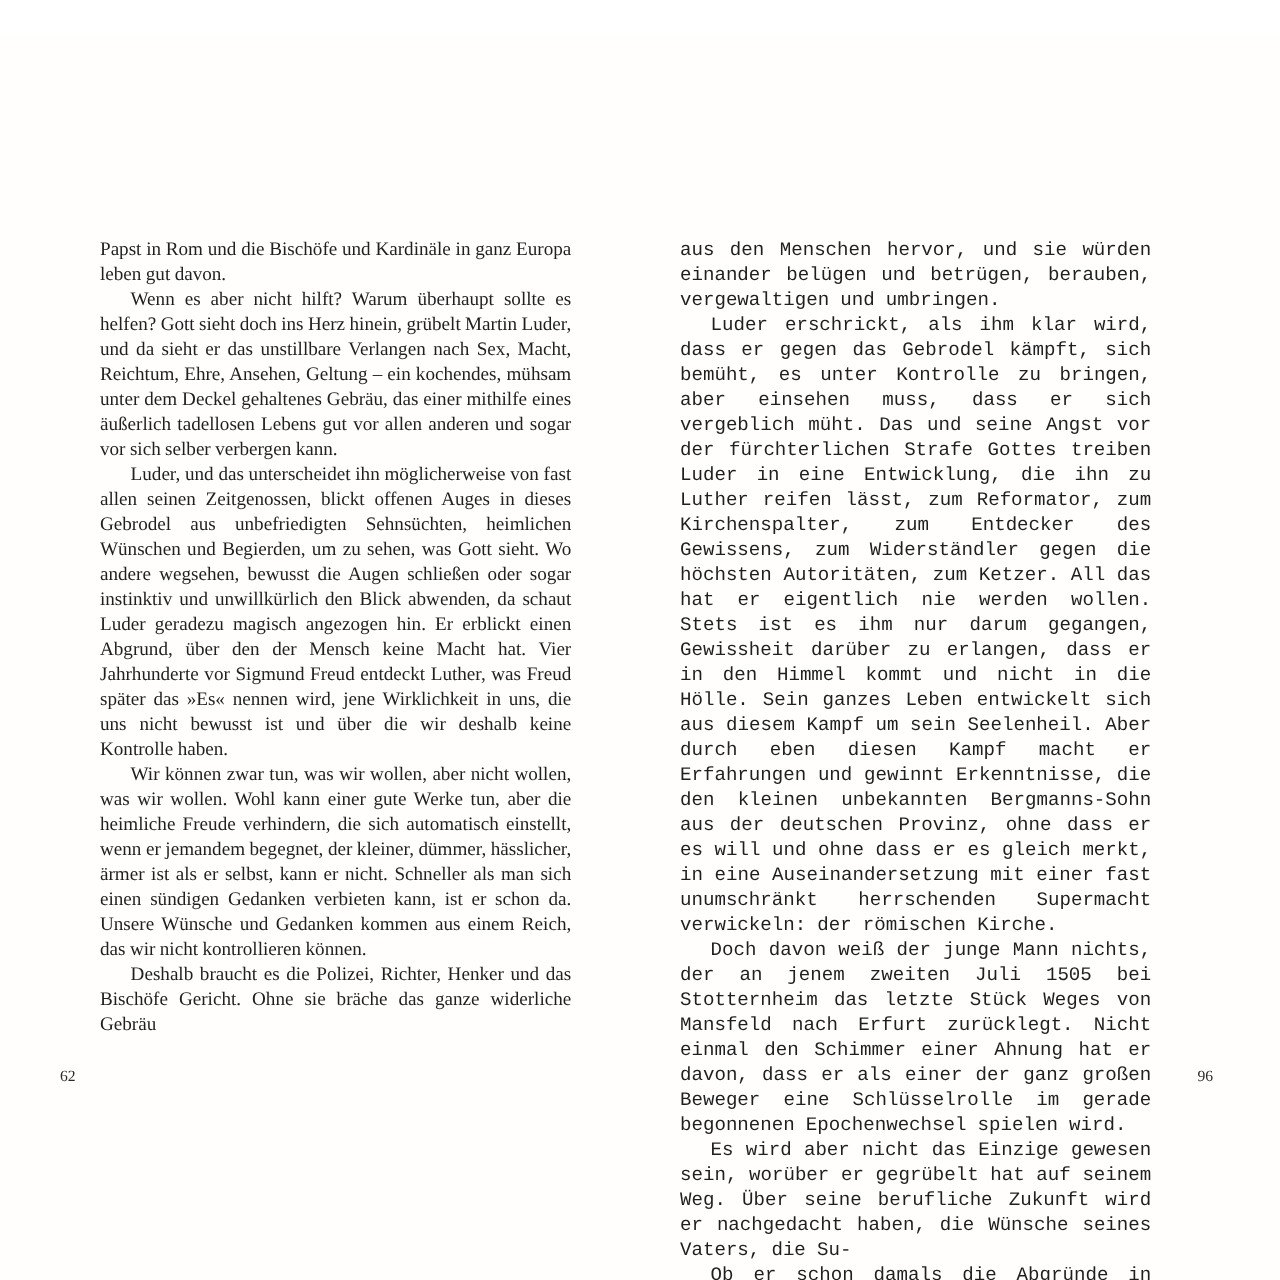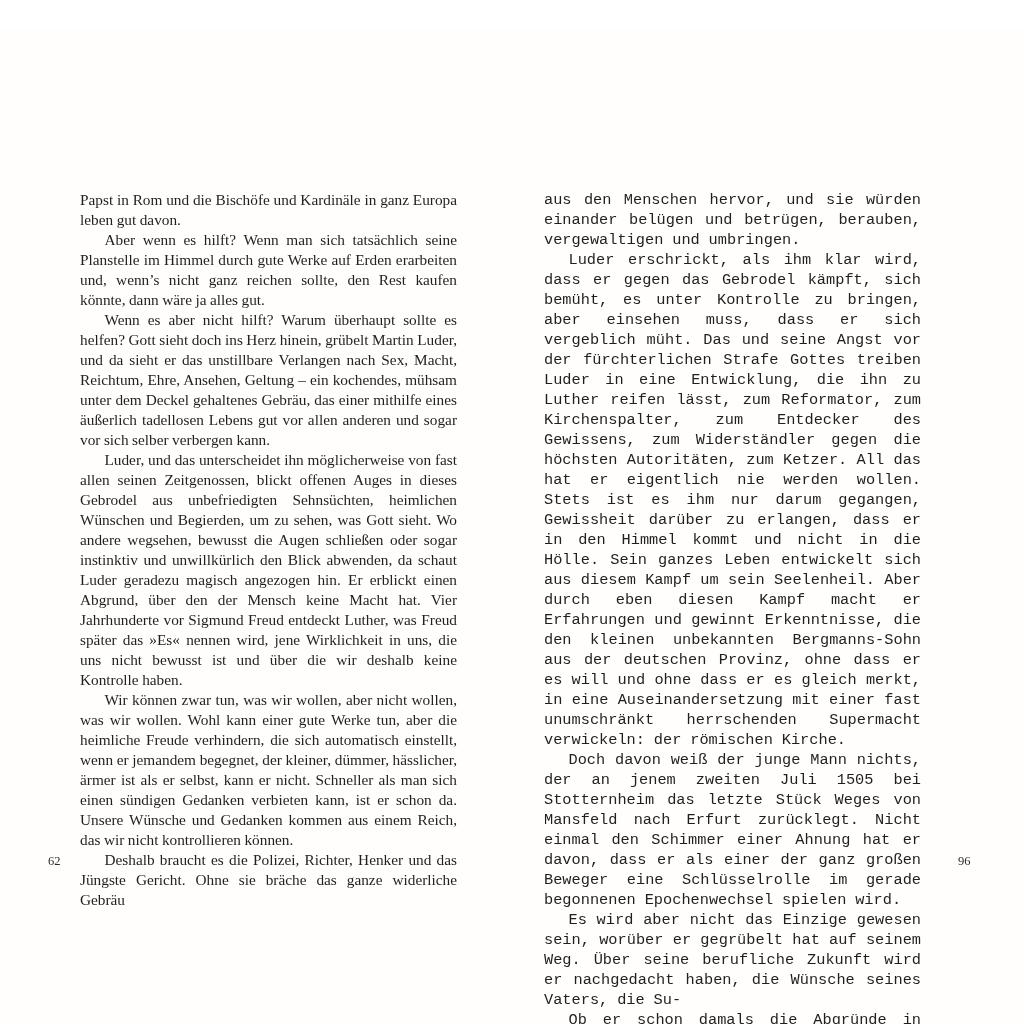--- a/index.html
+++ b/index.html
@@ -52,25 +52,24 @@
   .pagenum.left  { left: 48px; }
   .pagenum.right { left: 958px; }
 </style>
 </head>
 <body>
 
 <div class="book-spread">
 
   <div class="text-block left">
     <p class="cont">Papst in Rom und die Bischöfe und Kardinäle in ganz Europa leben gut davon.</p>
-    <p>Aber wenn es hilft? Wenn man sich tatsächlich seine Planstelle im Himmel durch gute Werke auf Erden erarbeiten und, wenn’s nicht ganz reichen sollte, den Rest kaufen könnte, dann wäre ja alles gut.</p>
     <p>Wenn es aber nicht hilft? Warum überhaupt sollte es helfen? Gott sieht doch ins Herz hinein, grübelt Martin Luder, und da sieht er das unstillbare Verlangen nach Sex, Macht, Reichtum, Ehre, Ansehen, Geltung – ein kochendes, mühsam unter dem Deckel gehaltenes Gebräu, das einer mithilfe eines äußerlich tadellosen Lebens gut vor allen anderen und sogar vor sich selber verbergen kann.</p>
     <p>Luder, und das unterscheidet ihn möglicherweise von fast allen seinen Zeitgenossen, blickt offenen Auges in dieses Gebrodel aus unbefriedigten Sehnsüchten, heimlichen Wünschen und Begierden, um zu sehen, was Gott sieht. Wo andere wegsehen, bewusst die Augen schließen oder sogar instinktiv und unwillkürlich den Blick abwenden, da schaut Luder geradezu magisch angezogen hin. Er erblickt einen Abgrund, über den der Mensch keine Macht hat. Vier Jahrhunderte vor Sigmund Freud entdeckt Luther, was Freud später das »Es« nennen wird, jene Wirklichkeit in uns, die uns nicht bewusst ist und über die wir deshalb keine Kontrolle haben.</p>
     <p>Wir können zwar tun, was wir wollen, aber nicht wollen, was wir wollen. Wohl kann einer gute Werke tun, aber die heimliche Freude verhindern, die sich automatisch einstellt, wenn er jemandem begegnet, der kleiner, dümmer, hässlicher, ärmer ist als er selbst, kann er nicht. Schneller als man sich einen sündigen Gedanken verbieten kann, ist er schon da. Unsere Wünsche und Gedanken kommen aus einem Reich, das wir nicht kontrollieren können.</p>
-    <p>Deshalb braucht es die Polizei, Richter, Henker und das Jüngste Gericht. Ohne sie bräche das ganze widerliche Gebräu</p>
+    <p>Deshalb braucht es die Polizei, Richter, Henker und das Bischöfe Gericht. Ohne sie bräche das ganze widerliche Gebräu</p>
   </div>
 
   <div class="text-block right">
     <p class="cont">aus den Menschen hervor, und sie würden einander belügen und betrügen, berauben, vergewaltigen und umbringen.</p>
     <p>Luder erschrickt, als ihm klar wird, dass er gegen das Gebrodel kämpft, sich bemüht, es unter Kontrolle zu bringen, aber einsehen muss, dass er sich vergeblich müht. Das und seine Angst vor der fürchterlichen Strafe Gottes treiben Luder in eine Entwicklung, die ihn zu Luther reifen lässt, zum Reformator, zum Kirchenspalter, zum Entdecker des Gewissens, zum Widerständler gegen die höchsten Autoritäten, zum Ketzer. All das hat er eigentlich nie werden wollen. Stets ist es ihm nur darum gegangen, Gewissheit darüber zu erlangen, dass er in den Himmel kommt und nicht in die Hölle. Sein ganzes Leben entwickelt sich aus diesem Kampf um sein Seelenheil. Aber durch eben diesen Kampf macht er Erfahrungen und gewinnt Erkenntnisse, die den kleinen unbekannten Bergmanns-Sohn aus der deutschen Provinz, ohne dass er es will und ohne dass er es gleich merkt, in eine Auseinandersetzung mit einer fast unumschränkt herrschenden Supermacht verwickeln: der römischen Kirche.</p>
     <p>Doch davon weiß der junge Mann nichts, der an jenem zweiten Juli 1505 bei Stotternheim das letzte Stück Weges von Mansfeld nach Erfurt zurücklegt. Nicht einmal den Schimmer einer Ahnung hat er davon, dass er als einer der ganz großen Beweger eine Schlüsselrolle im gerade begonnenen Epochenwechsel spielen wird.</p>
     <p>Es wird aber nicht das Einzige gewesen sein, worüber er gegrübelt hat auf seinem Weg. Über seine berufliche Zukunft wird er nachgedacht haben, die Wünsche seines Vaters, die Su-</p>
     <p>Ob er schon damals die Abgründe in sich – das Es – mit voller Schärfe gesehen hat, wissen wir nicht. Angesichts der Entwicklung, die er in den nächsten Jahren und Jahrzehnten durchmachen wird, können wir nur schließen, dass er von den Abgründen zumindest schon etwas ahnt, dass sie ihn beschäftigen.</p>
   </div>
 

